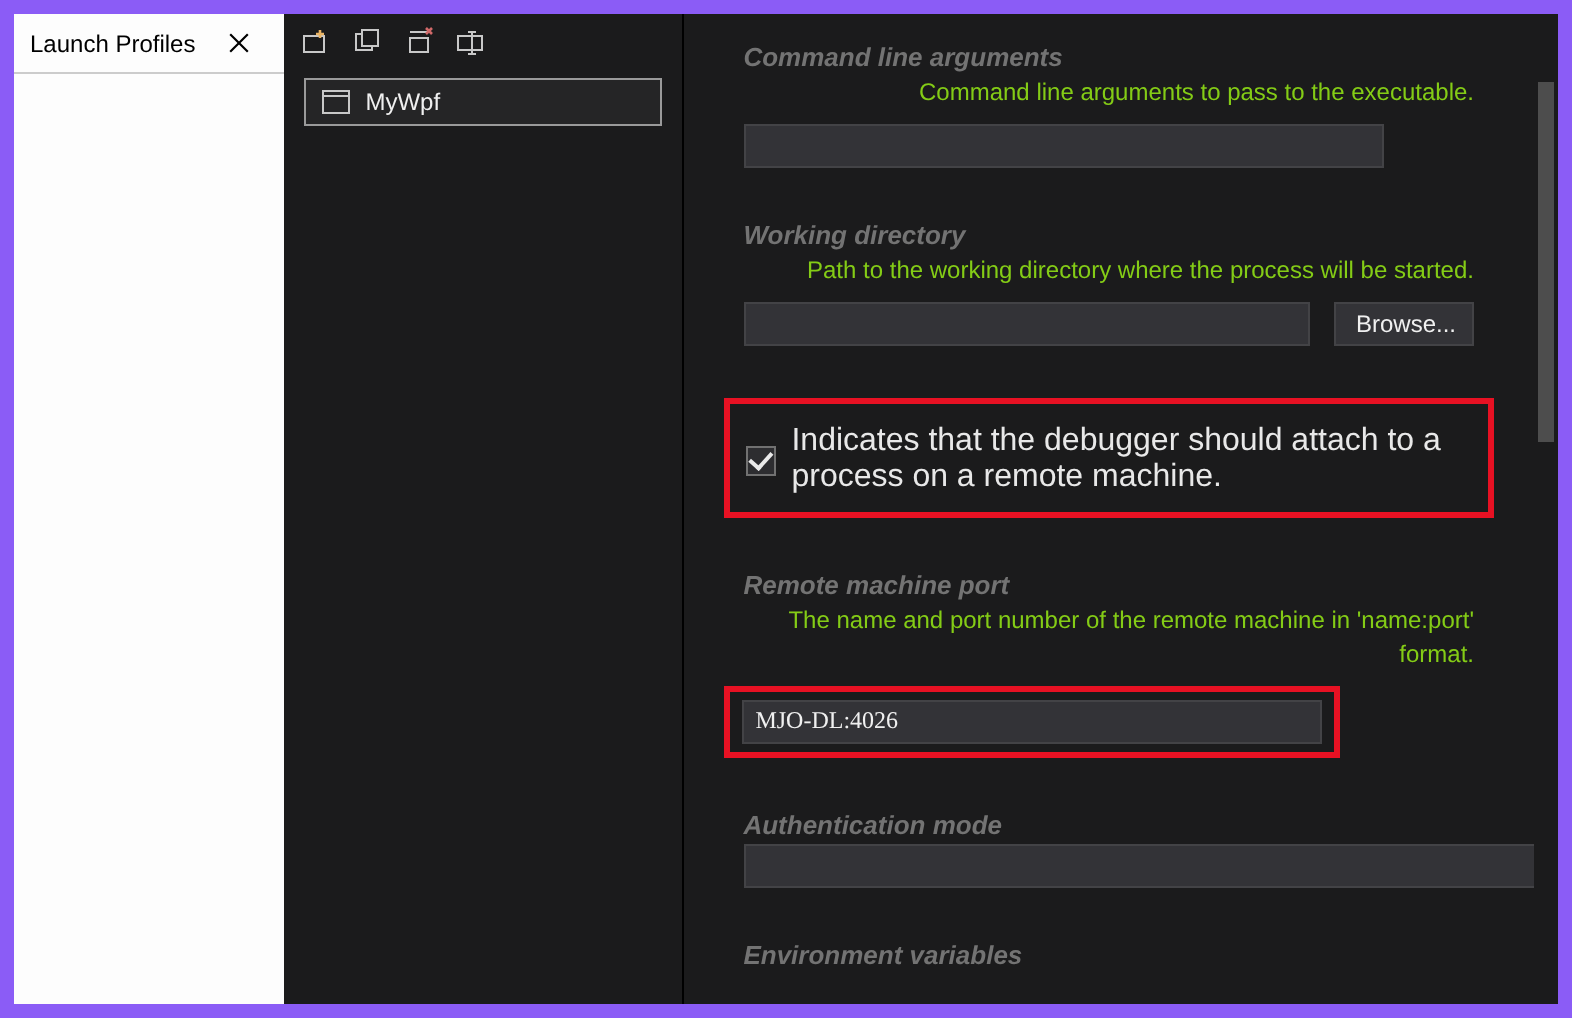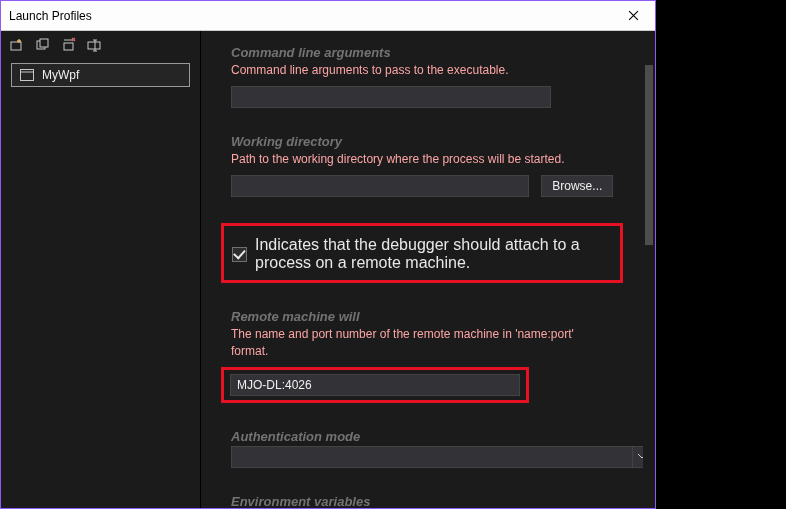--- a/index.html
+++ b/index.html
@@ -1,17 +1,17 @@
 <!DOCTYPE html>
 <html><head>
 <meta charset="utf-8">
 <style>
   * { box-sizing: border-box; margin: 0; padding: 0; }
   html, body { width: 786px; height: 509px; overflow: hidden; font-family: "Segoe UI", Arial, sans-serif; background: #000; }
-  .window { width: 656px; height: 509px; background: #fdfdfd; border: 1px solid #8b5cf6; display: flex; flex-direction: column; }
+  .window { width: 786px; height: 509px; background: #fdfdfd; border: 7px solid #8b5cf6; display: flex; flex-direction: row; }
   .titlebar { height: 30px; background: #fdfdfd; display: flex; align-items: center; justify-content: space-between; padding-left: 8px; border-bottom: 1px solid #ccc; }
   .titlebar-title { font-size: 12px; color: #000; }
   .close-btn { width: 44px; height: 30px; display: flex; align-items: center; justify-content: center; cursor: pointer; }
   .close-btn svg { width: 11px; height: 11px; }
   .body { flex: 1; display: flex; background: #1b1b1c; color: #f0f0f0; position: relative; min-height: 0; }
   .sidebar { width: 200px; background: #1b1b1c; border-right: 1px solid #000; display: flex; flex-direction: column; }
   .toolbar { height: 28px; display: flex; align-items: center; gap: 10px; padding: 0 8px; }
   .tb-icon { width: 16px; height: 16px; display: flex; align-items: center; justify-content: center; cursor: pointer; }
   .tb-icon svg { display: block; }
   .profile-list { padding: 4px 10px; }
@@ -19,23 +19,23 @@
   .profile-item svg { flex-shrink: 0; }
 
   .content-wrap { flex: 1; position: relative; min-height: 0; }
   .content { position: absolute; inset: 0 12px 0 0; overflow: hidden; padding: 14px 30px 0 30px; }
   .scrollbar { position: absolute; right: 2px; top: 4px; bottom: 4px; width: 8px; }
   .scrollbar-track { position: absolute; inset: 0; background: transparent; }
   .scrollbar-thumb { position: absolute; right: 0; top: 30px; width: 8px; height: 180px; background: #4d4d4d; border-radius: 0; }
 
   .section { margin-bottom: 26px; }
   .section-title { font-size: 13px; font-weight: 600; color: #737373; margin-bottom: 2px; font-style: italic; }
-  .section-desc { font-size: 12px; color: #fca5a5; margin-bottom: 8px; line-height: 1.35; }
+  .section-desc { font-size: 12px; color: #84cc16; margin-bottom: 8px; line-height: 1.35; text-align: right; }
   .field-row { display: flex; gap: 12px; align-items: flex-start; }
-  .text-input { height: 22px; background: #333337; border: 1px solid #434346; color: #f0f0f0; font-size: 12px; padding: 0 6px; outline: none; }
+  .text-input { height: 22px; background: #333337; border: 1px solid #434346; color: #f0f0f0; font-size: 12px; padding: 0 6px; outline: none; font-family: Liberation Serif, serif; }
   .text-input.wide { width: 320px; }
   .text-input.wider { width: 300px; }
   .btn { height: 22px; min-width: 70px; background: #333337; border: 1px solid #434346; color: #f0f0f0; font-size: 12px; padding: 0 10px; cursor: pointer; }
   .select { height: 22px; width: 420px; background: #333337; border: 1px solid #434346; color: #f0f0f0; font-size: 12px; padding-left: 6px; position: relative; display: flex; align-items: center; justify-content: space-between; cursor: pointer; }
   .select .chev { width: 18px; height: 100%; border-left: 1px solid #434346; display: flex; align-items: center; justify-content: center; }
   .checkrow { display: flex; align-items: center; gap: 8px; font-size: 16px; color: #e8e8e8; }
   .checkbox { width: 15px; height: 15px; background: #2d2d30; border: 1px solid #717171; display: flex; align-items: center; justify-content: center; cursor: pointer; flex-shrink: 0; }
   .checkbox.checked::after { content: ""; width: 9px; height: 5px; border-left: 2px solid #eaeaea; border-bottom: 2px solid #eaeaea; transform: rotate(-48deg) translate(1px,-1px); }
   .highlight-box { border: 3px solid #e81123; padding: 6px 8px 8px 8px; margin-left: -10px; margin-right: -10px; }
   .highlight-box.tight { padding: 4px 6px; width: fit-content; }
@@ -115,21 +115,21 @@
         <div class="section">
           <div class="highlight-box">
             <div class="checkrow" style="margin-top:4px;">
               <span class="checkbox checked"></span>
               <span>Indicates that the debugger should attach to a process on a remote machine.</span>
             </div>
           </div>
         </div>
 
         <div class="section">
-          <div class="section-title">Remote machine will</div>
+          <div class="section-title">Remote machine port</div>
           <div class="section-desc">The name and port number of the remote machine in 'name:port' format.</div>
           <div class="highlight-box tight">
             <input class="text-input wider" style="width: 290px;" value="MJO-DL:4026">
           </div>
         </div>
 
         <div class="section">
           <div class="section-title">Authentication mode</div>
           <div class="select">
             <span></span>

